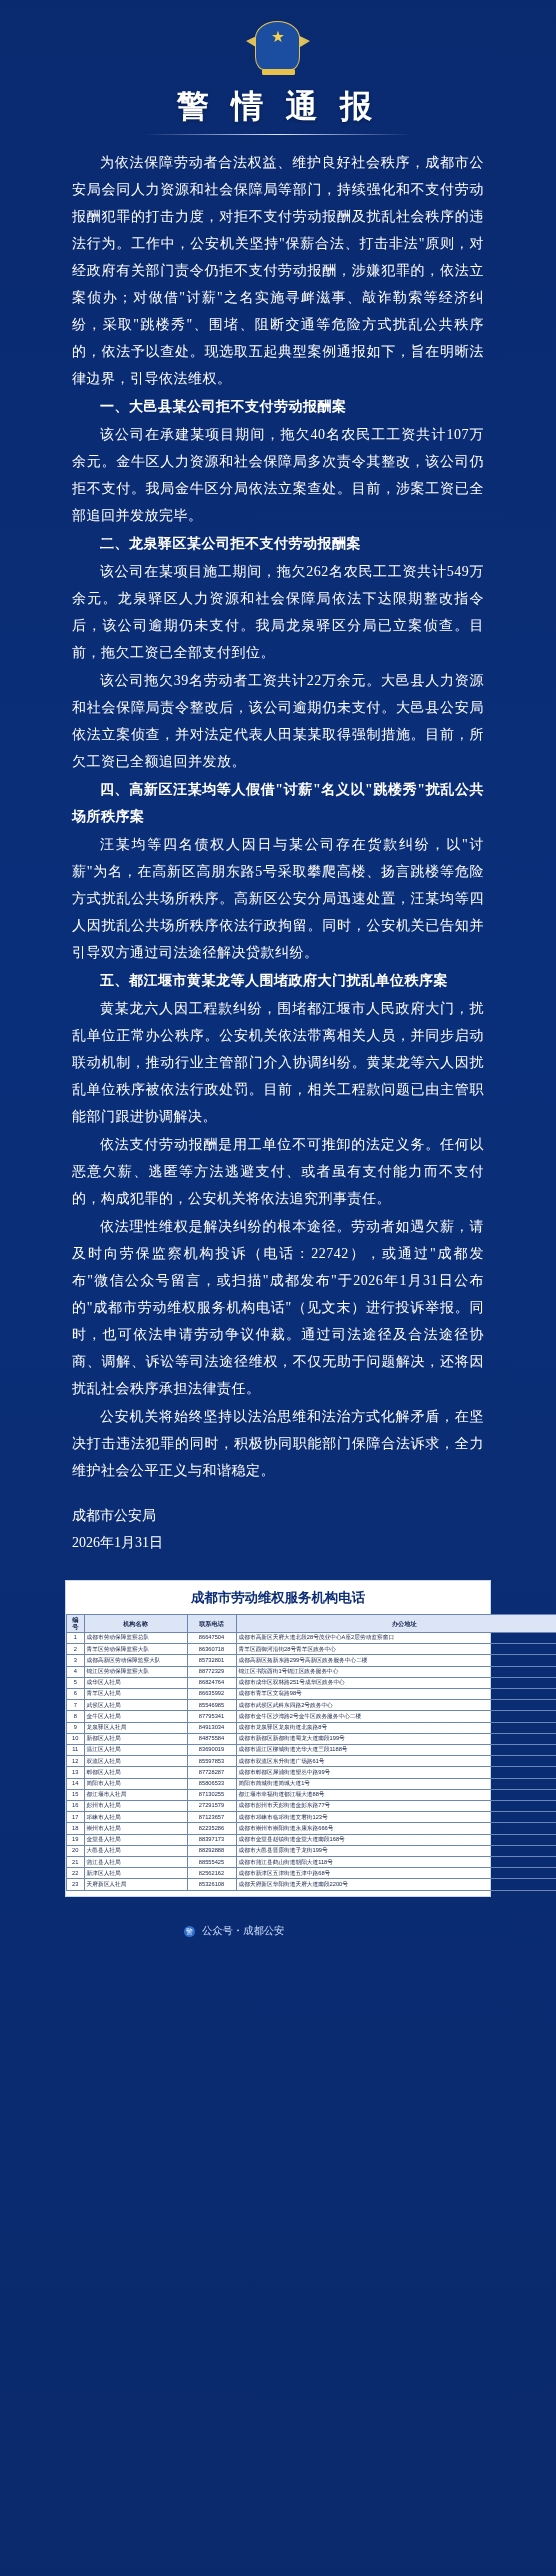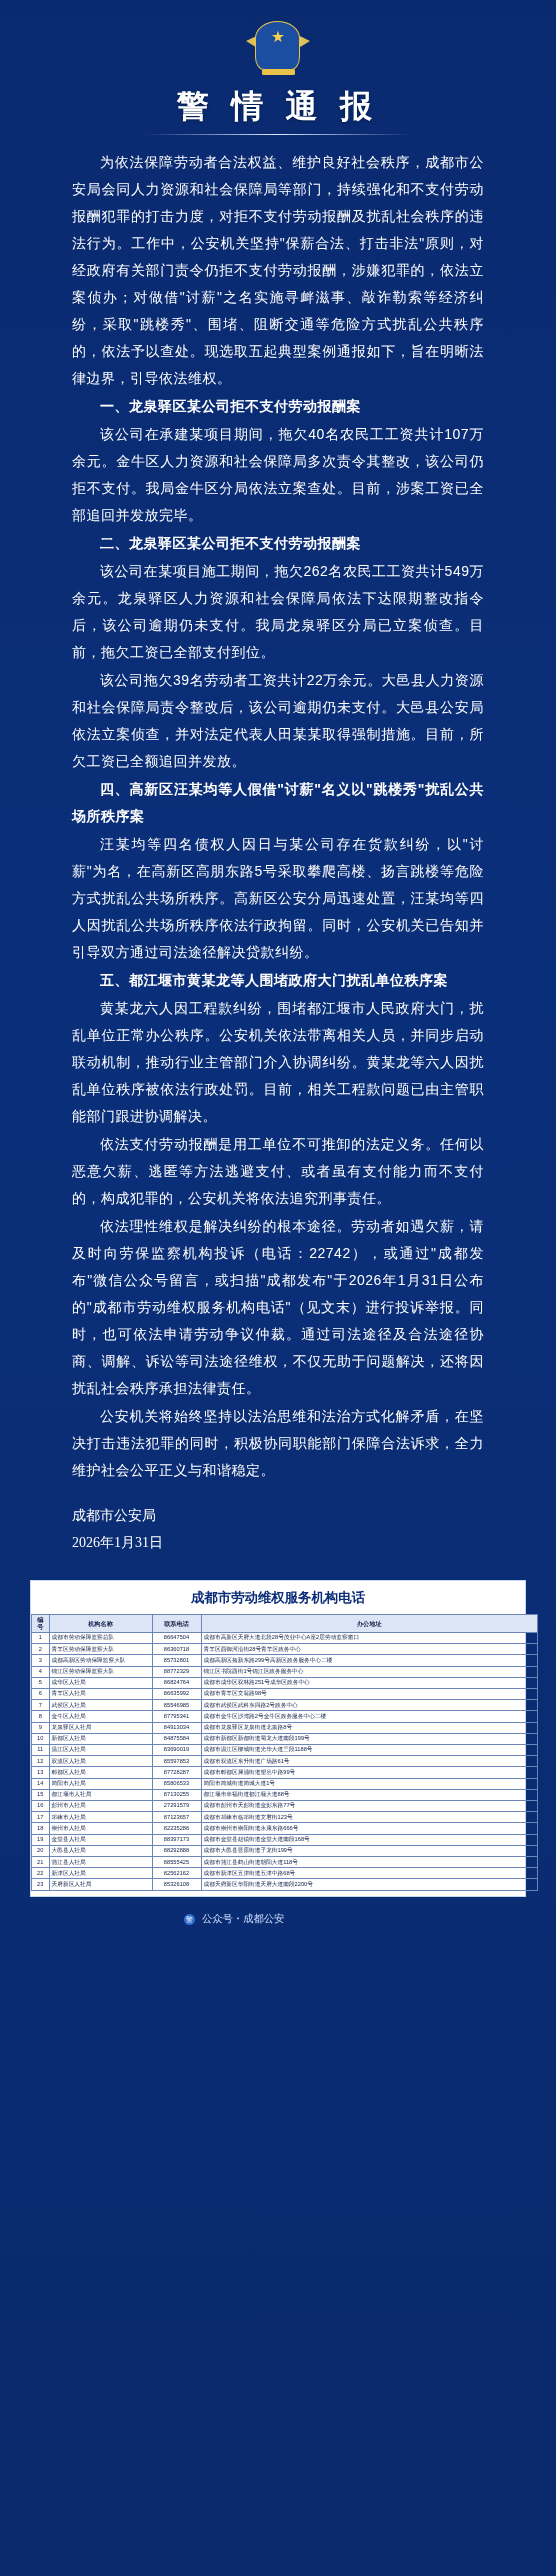--- a/index.html
+++ b/index.html
@@ -84,21 +84,21 @@
     background: linear-gradient(90deg, rgba(255,255,255,0) 0%, #dfe8ff 50%, rgba(255,255,255,0) 100%);
   }
   
   .content {
     width: 412px;
     margin: 0 auto;
     font-size: 14px;
     line-height: 27px;
     letter-spacing: 0.5px;
     text-align: justify;
-    font-family: Liberation Sans, sans-serif;
+    font-family: Liberation Serif, serif;
   }
   .content p {
     margin: 0 0 1px 0;
     text-indent: 2em;
   }
   .content p.heading {
     font-weight: bold;
   }
   .content p.tip-title {
     font-weight: bold;
@@ -107,22 +107,22 @@
   .sign {
     width: 412px;
     margin: 18.5px auto 0 auto;
     text-align: left;
     font-size: 14px;
     line-height: 27px;
     font-family: "Liberation Serif", serif;
   }
   
   .table-card {
-    width: 496px;
-    margin: 24px auto 2px auto;
+    width: 426px;
+    margin: 24px auto 14px auto;
     background: #ffffff;
     border: 1px solid #c8d6ee;
     padding: 0 0 5.2px 0;
   }
   .table-title {
     text-align: center;
     color: #0c2e78;
     font-size: 13.4px;
     font-weight: bold;
     padding: 8.2px 0 6.2px 0;
@@ -186,21 +186,21 @@
       <div class="star">★</div>
       <div class="base"></div>
     </div>
   </div>
 
   <div class="title">警 情 通 报</div>
   <div class="title-rule"></div>
 
   <div class="content">
     <p>为依法保障劳动者合法权益、维护良好社会秩序，成都市公安局会同人力资源和社会保障局等部门，持续强化和不支付劳动报酬犯罪的打击力度，对拒不支付劳动报酬及扰乱社会秩序的违法行为。工作中，公安机关坚持"保薪合法、打击非法"原则，对经政府有关部门责令仍拒不支付劳动报酬，涉嫌犯罪的，依法立案侦办；对做借"讨薪"之名实施寻衅滋事、敲诈勒索等经济纠纷，采取"跳楼秀"、围堵、阻断交通等危险方式扰乱公共秩序的，依法予以查处。现选取五起典型案例通报如下，旨在明晰法律边界，引导依法维权。</p>
-    <p class="heading">一、龙泉驿区某公司拒不支付劳动报酬案</p>
+    <p class="heading">一、大邑县某公司拒不支付劳动报酬案</p>
     <p>该公司在承建某项目期间，拖欠40名农民工工资共计107万余元。金牛区人力资源和社会保障局多次责令其整改，该公司仍拒不支付。我局金牛区分局依法立案查处。目前，涉案工资已全部追回并发放完毕。</p>
     <p class="heading">二、龙泉驿区某公司拒不支付劳动报酬案</p>
     <p>该公司在某项目施工期间，拖欠262名农民工工资共计549万余元。龙泉驿区人力资源和社会保障局依法下达限期整改指令后，该公司逾期仍未支付。我局龙泉驿区分局已立案侦查。目前，拖欠工资已全部支付到位。</p>
     <p>该公司拖欠39名劳动者工资共计22万余元。大邑县人力资源和社会保障局责令整改后，该公司逾期仍未支付。大邑县公安局依法立案侦查，并对法定代表人田某某取得强制措施。目前，所欠工资已全额追回并发放。</p>
     <p class="heading">四、高新区汪某均等人假借"讨薪"名义以"跳楼秀"扰乱公共场所秩序案</p>
     <p>汪某均等四名债权人因日与某公司存在货款纠纷，以"讨薪"为名，在高新区高朋东路5号采取攀爬高楼、扬言跳楼等危险方式扰乱公共场所秩序。高新区公安分局迅速处置，汪某均等四人因扰乱公共场所秩序依法行政拘留。同时，公安机关已告知并引导双方通过司法途径解决贷款纠纷。</p>
     <p class="heading">五、都江堰市黄某龙等人围堵政府大门扰乱单位秩序案</p>
     <p>黄某龙六人因工程款纠纷，围堵都江堰市人民政府大门，扰乱单位正常办公秩序。公安机关依法带离相关人员，并同步启动联动机制，推动行业主管部门介入协调纠纷。黄某龙等六人因扰乱单位秩序被依法行政处罚。目前，相关工程款问题已由主管职能部门跟进协调解决。</p>
     <p>依法支付劳动报酬是用工单位不可推卸的法定义务。任何以恶意欠薪、逃匿等方法逃避支付、或者虽有支付能力而不支付的，构成犯罪的，公安机关将依法追究刑事责任。</p>
     <p>依法理性维权是解决纠纷的根本途径。劳动者如遇欠薪，请及时向劳保监察机构投诉（电话：22742），或通过"成都发布"微信公众号留言，或扫描"成都发布"于2026年1月31日公布的"成都市劳动维权服务机构电话"（见文末）进行投诉举报。同时，也可依法申请劳动争议仲裁。通过司法途径及合法途径协商、调解、诉讼等司法途径维权，不仅无助于问题解决，还将因扰乱社会秩序承担法律责任。</p>

